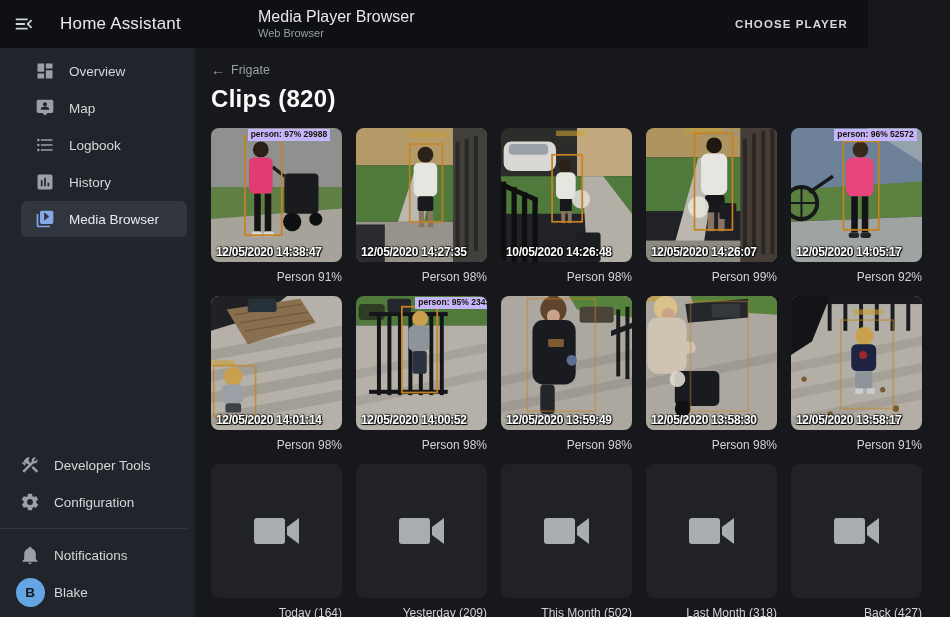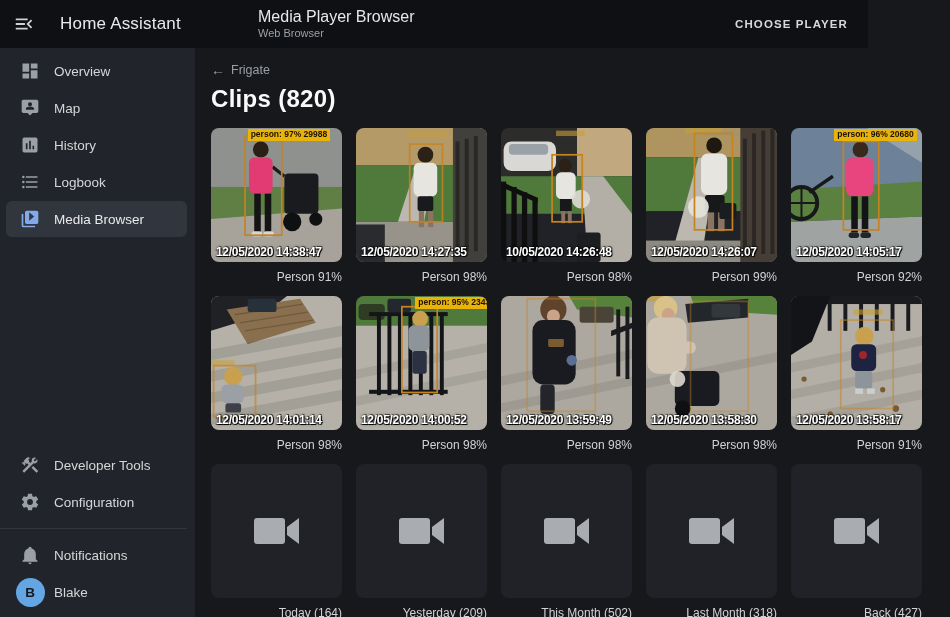--- a/index.html
+++ b/index.html
@@ -21,42 +21,42 @@
                    padding:0 6px; }
 
   
   .sidebar { position:absolute; left:0; top:48px; width:195px; bottom:0; background:#21242a; }
   .nav-item { position:relative; height:36px; margin:1px 8px 1px 6px; display:flex; align-items:center;
               border-radius:4px; color:#d4d6d8; font-size:13.5px; font-weight:500; cursor:pointer; }
   .nav-item .ico { width:48px; display:flex; justify-content:center; color:#9aa0a6; flex:none; }
   .nav-item .ico svg { width:20px; height:20px; fill:currentColor; }
   .nav-item.selected { background:#31353d; color:#e8eaed;border-radius:6px; }
   .nav-item.selected .ico { color:#84a9e9; }
-  .nav-top { padding-top:4px; }
+  .nav-top { padding-top:4px;margin-left:15px; }
   .sidebar-bottom { position:absolute; left:0; right:8px; bottom:6px; }
   .sb-divider { height:1px; background:#33363c; margin:8px 0; }
   .avatar { width:29px; height:29px; border-radius:50%; background:#64a5e3; color:#15181d;
             font-size:13.5px; font-weight:bold; display:flex; align-items:center; justify-content:center; }
   .avatar-wrap { width:48px; display:flex; justify-content:center; flex:none; }
 
   
   .content { position:absolute; left:195px; top:48px; right:0; bottom:0; background:#17181b;
              padding:14px 0 0 16px; }
   .breadcrumb { color:#9aa0a6; font-size:12.5px; display:flex; align-items:center; gap:6px; cursor:pointer;
                 width:max-content; }
   .breadcrumb .arrow { font-size:14px; }
   .clips-title { color:#fafafa; font-size:24px; font-weight:bold; margin-top:7px; letter-spacing:.3px; }
   .grid { margin-top:15px; display:grid; grid-template-columns:repeat(5,131px); column-gap:14px; }
   .card { margin-bottom:12px; cursor:pointer; }
   .thumb { position:relative; width:131px; height:134px; border-radius:8px; overflow:hidden; background:#202227; }
   .thumb svg.scene { position:absolute; inset:0; width:100%; height:100%; display:block; }
   .ts { position:absolute; left:5px; bottom:3px; color:#fff; font-size:12px; font-weight:800;
         letter-spacing:-.3px; white-space:nowrap;
         text-shadow:1px 1px 0 rgba(0,0,0,.9), -1px 1px 0 rgba(0,0,0,.55), 1px -1px 0 rgba(0,0,0,.55), 0 0 3px rgba(0,0,0,.7); }
-  .det { position:absolute; top:1px; background:#eab308; color:#1a1206; font-size:8.5px; font-weight:bold;
+  .det { position:absolute; top:1px; background:#c4b5fd; color:#1a1206; font-size:8.5px; font-weight:bold;
          padding:1px 3px; white-space:nowrap; line-height:1.15; }
   .caption { margin-top:8px; color:#d2d3d4; font-size:12px;text-align:right; }
   .folder-thumb { display:flex; align-items:center; justify-content:center; }
   .folder-thumb svg { width:46px; height:34px; fill:#a9adb2; }
 </style>
 </head>
 <body>
 
 <div class="topbar">
   <div class="menu-btn">
@@ -86,32 +86,32 @@
         <span class="ico">
           <svg viewBox="0 0 24 24">
             <path d="M4 2h16a2 2 0 0 1 2 2v12a2 2 0 0 1-2 2h-5l-3 3-3-3H4a2 2 0 0 1-2-2V4a2 2 0 0 1 2-2m8 3a2.5 2.5 0 0 0-2.5 2.5A2.5 2.5 0 0 0 12 10a2.5 2.5 0 0 0 2.5-2.5A2.5 2.5 0 0 0 12 5m5 9v-1.25c0-1.66-3.34-2.5-5-2.5s-5 .84-5 2.5V14h10Z"></path>
           </svg>
         </span>
         <span>Map</span>
       </div>
       <div class="nav-item">
         <span class="ico">
           <svg viewBox="0 0 24 24">
+            <path d="M7 5h14v2H7V5m0 8v-2h14v2H7m0 6v-2h14v2H7M4 4.5A1.5 1.5 0 0 1 5.5 6 1.5 1.5 0 0 1 4 7.5 1.5 1.5 0 0 1 2.5 6 1.5 1.5 0 0 1 4 4.5m0 6A1.5 1.5 0 0 1 5.5 12 1.5 1.5 0 0 1 4 13.5 1.5 1.5 0 0 1 2.5 12 1.5 1.5 0 0 1 4 10.5m0 6A1.5 1.5 0 0 1 5.5 18 1.5 1.5 0 0 1 4 19.5 1.5 1.5 0 0 1 2.5 18 1.5 1.5 0 0 1 4 16.5Z"></path>
+          </svg>
+        </span>
+        <span>Logbook</span>
+      </div>
+      <div class="nav-item">
+        <span class="ico">
+          <svg viewBox="0 0 24 24">
             <path d="M19 3H5a2 2 0 0 0-2 2v14a2 2 0 0 0 2 2h14a2 2 0 0 0 2-2V5a2 2 0 0 0-2-2M9 17H7v-7h2v7m4 0h-2V7h2v10m4 0h-2v-4h2v4Z"></path>
           </svg>
         </span>
         <span>History</span>
-      </div>
-      <div class="nav-item">
-        <span class="ico">
-          <svg viewBox="0 0 24 24">
-            <path d="M7 5h14v2H7V5m0 8v-2h14v2H7m0 6v-2h14v2H7M4 4.5A1.5 1.5 0 0 1 5.5 6 1.5 1.5 0 0 1 4 7.5 1.5 1.5 0 0 1 2.5 6 1.5 1.5 0 0 1 4 4.5m0 6A1.5 1.5 0 0 1 5.5 12 1.5 1.5 0 0 1 4 13.5 1.5 1.5 0 0 1 2.5 12 1.5 1.5 0 0 1 4 10.5m0 6A1.5 1.5 0 0 1 5.5 18 1.5 1.5 0 0 1 4 19.5 1.5 1.5 0 0 1 2.5 18 1.5 1.5 0 0 1 4 16.5Z"></path>
-          </svg>
-        </span>
-        <span>Logbook</span>
       </div>
       <div class="nav-item selected">
         <span class="ico">
           <svg viewBox="0 0 24 24">
             <path d="M4 6H2v14a2 2 0 0 0 2 2h14v-2H4V6m16-4H8a2 2 0 0 0-2 2v12a2 2 0 0 0 2 2h12a2 2 0 0 0 2-2V4a2 2 0 0 0-2-2m-9 12V4l6 5-6 5Z"></path>
           </svg>
         </span>
         <span>Media Browser</span>
       </div>
     </div>
@@ -272,21 +272,21 @@
             <line x1="14" y1="48" x2="32" y2="36" stroke="#17181a" stroke-width="2.5"></line>
             <circle cx="53" cy="16" r="6" fill="#38291c"></circle>
             <rect x="48" y="12" width="10" height="8" fill="#38291c" rx="3"></rect>
             <rect x="42" y="22" width="21" height="29" fill="#e8457f" rx="5"></rect>
             <rect x="46" y="51" width="5" height="27" fill="#141418"></rect>
             <rect x="54" y="51" width="5" height="27" fill="#141418"></rect>
             <rect x="44" y="78" width="8" height="4" fill="#23242a" rx="2"></rect>
             <rect x="53" y="78" width="8" height="4" fill="#23242a" rx="2"></rect>
             <rect x="40" y="10" width="27" height="66" fill="none" stroke="#c8821e" stroke-width="1.3"></rect>
           </svg>
-          <div class="det" style="left: 33%;">person: 96% 20680</div>
+          <div class="det" style="left: 33%;">person: 96% 52572</div>
           <div class="ts">12/05/2020 14:05:17</div>
         </div>
         <div class="caption">Person 92%</div>
       </div>
       <div class="card">
         <div class="thumb">
           <svg class="scene" viewBox="0 0 100 100" preserveAspectRatio="none">
             <rect x="0" y="0" width="100" height="100" fill="#b5b1a8"></rect>
             <polygon points="0,0 58,0 40,14 0,26" fill="#202125"></polygon>
             <polygon points="12,10 68,2 80,20 28,36" fill="#8a6f4e"></polygon>

